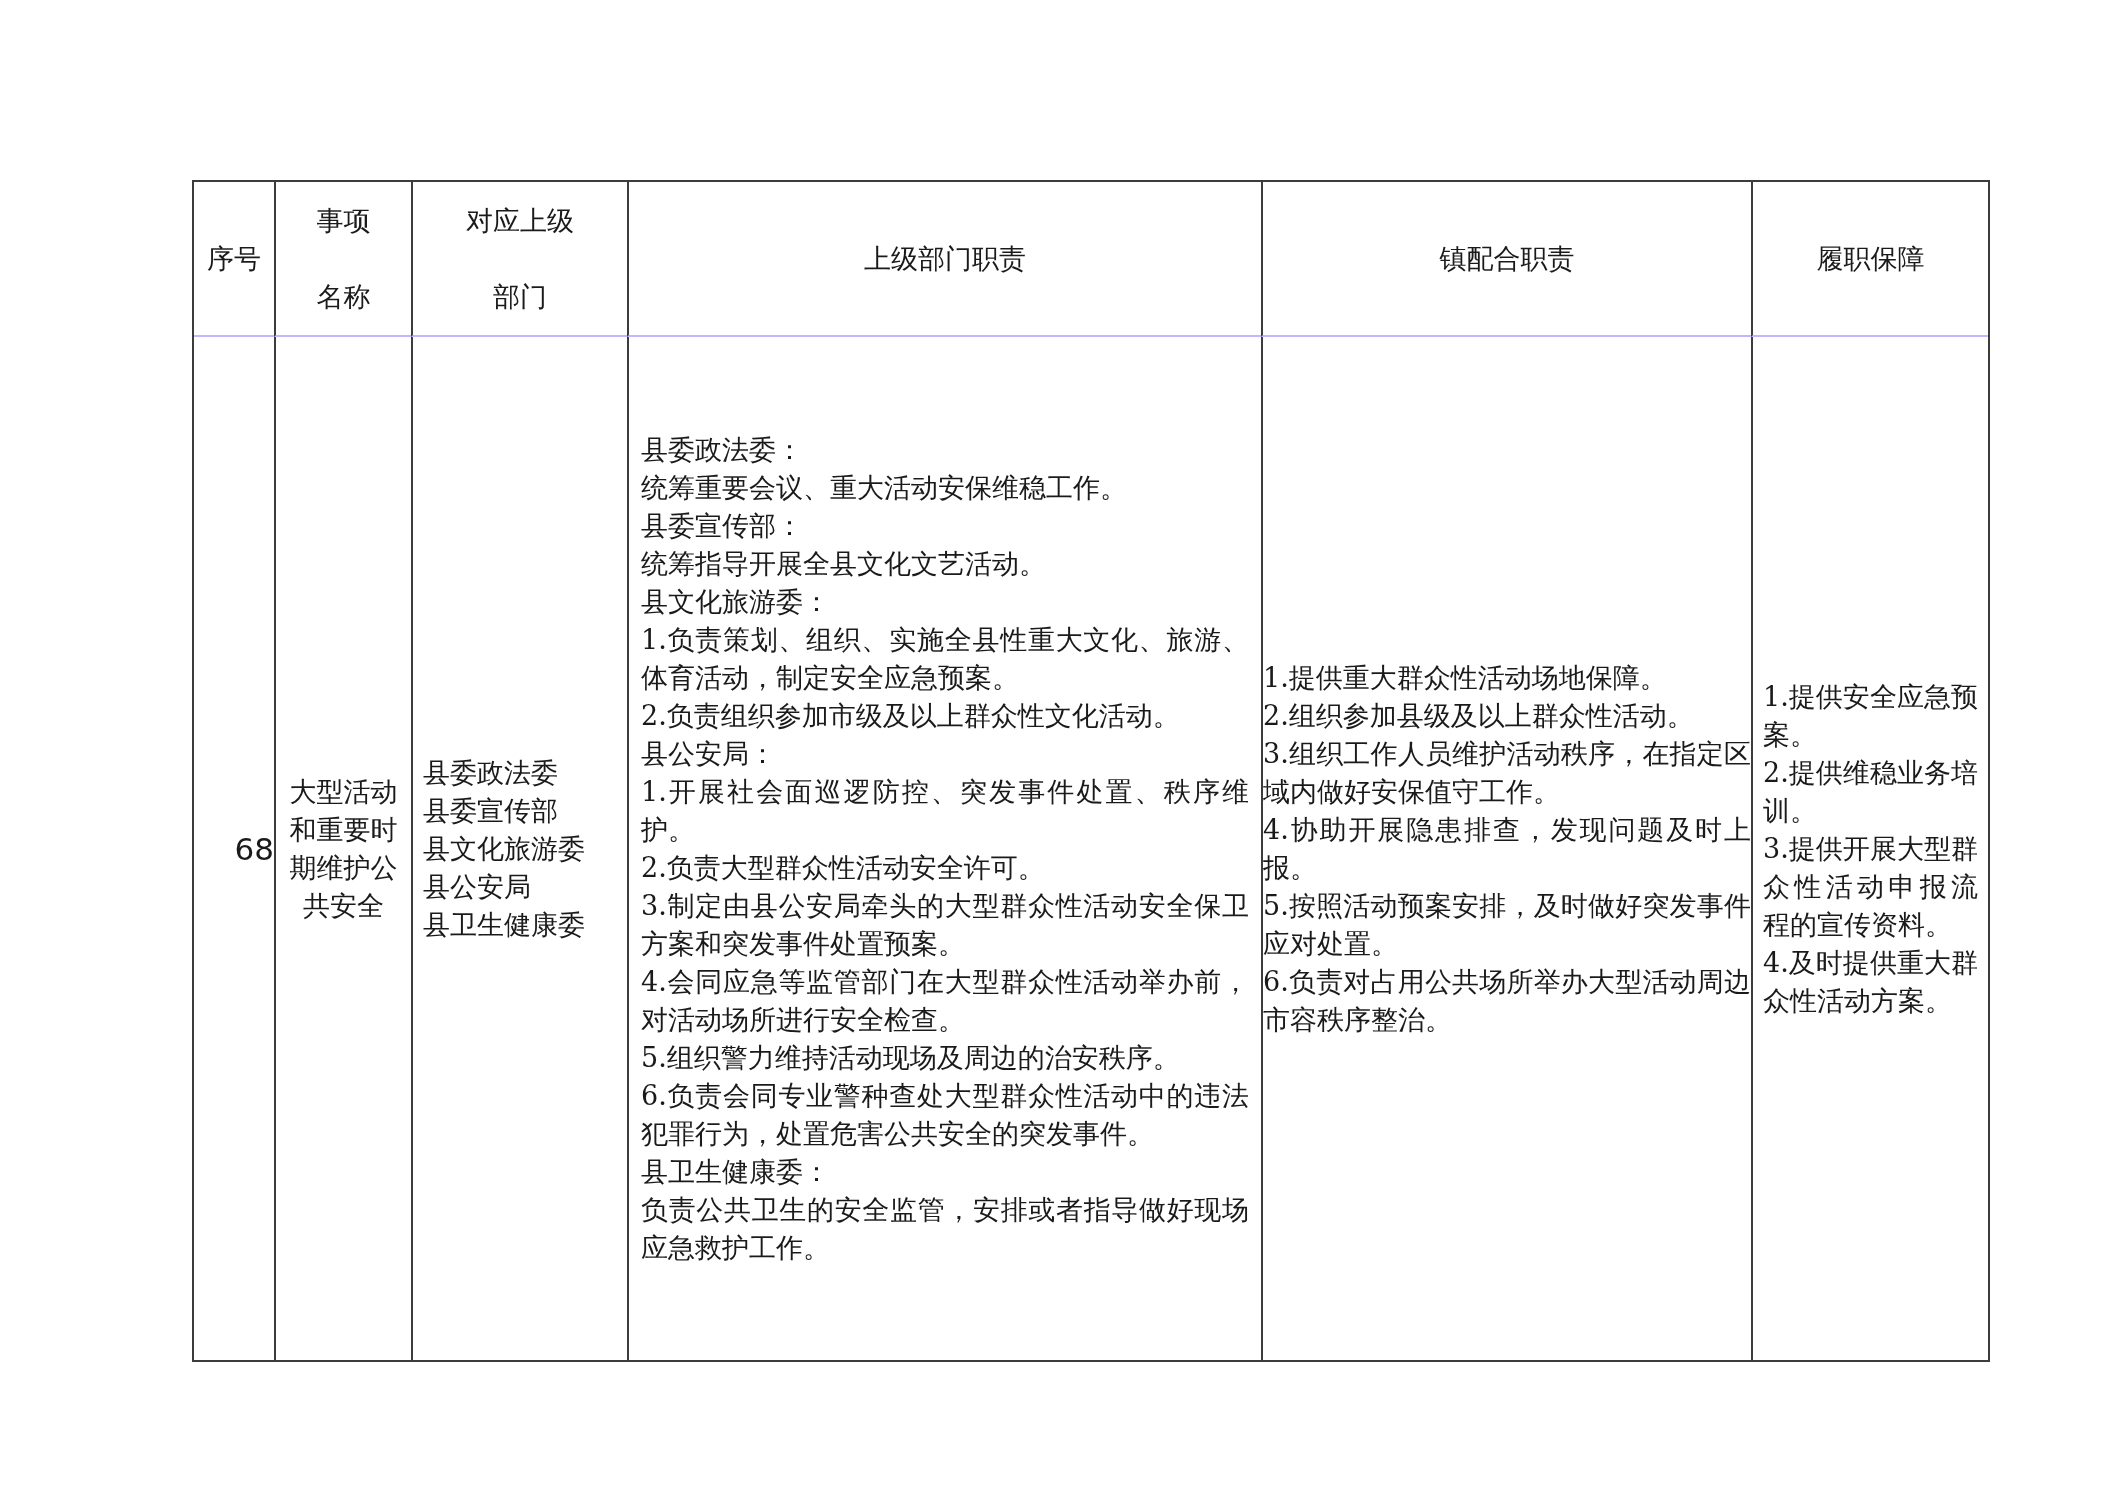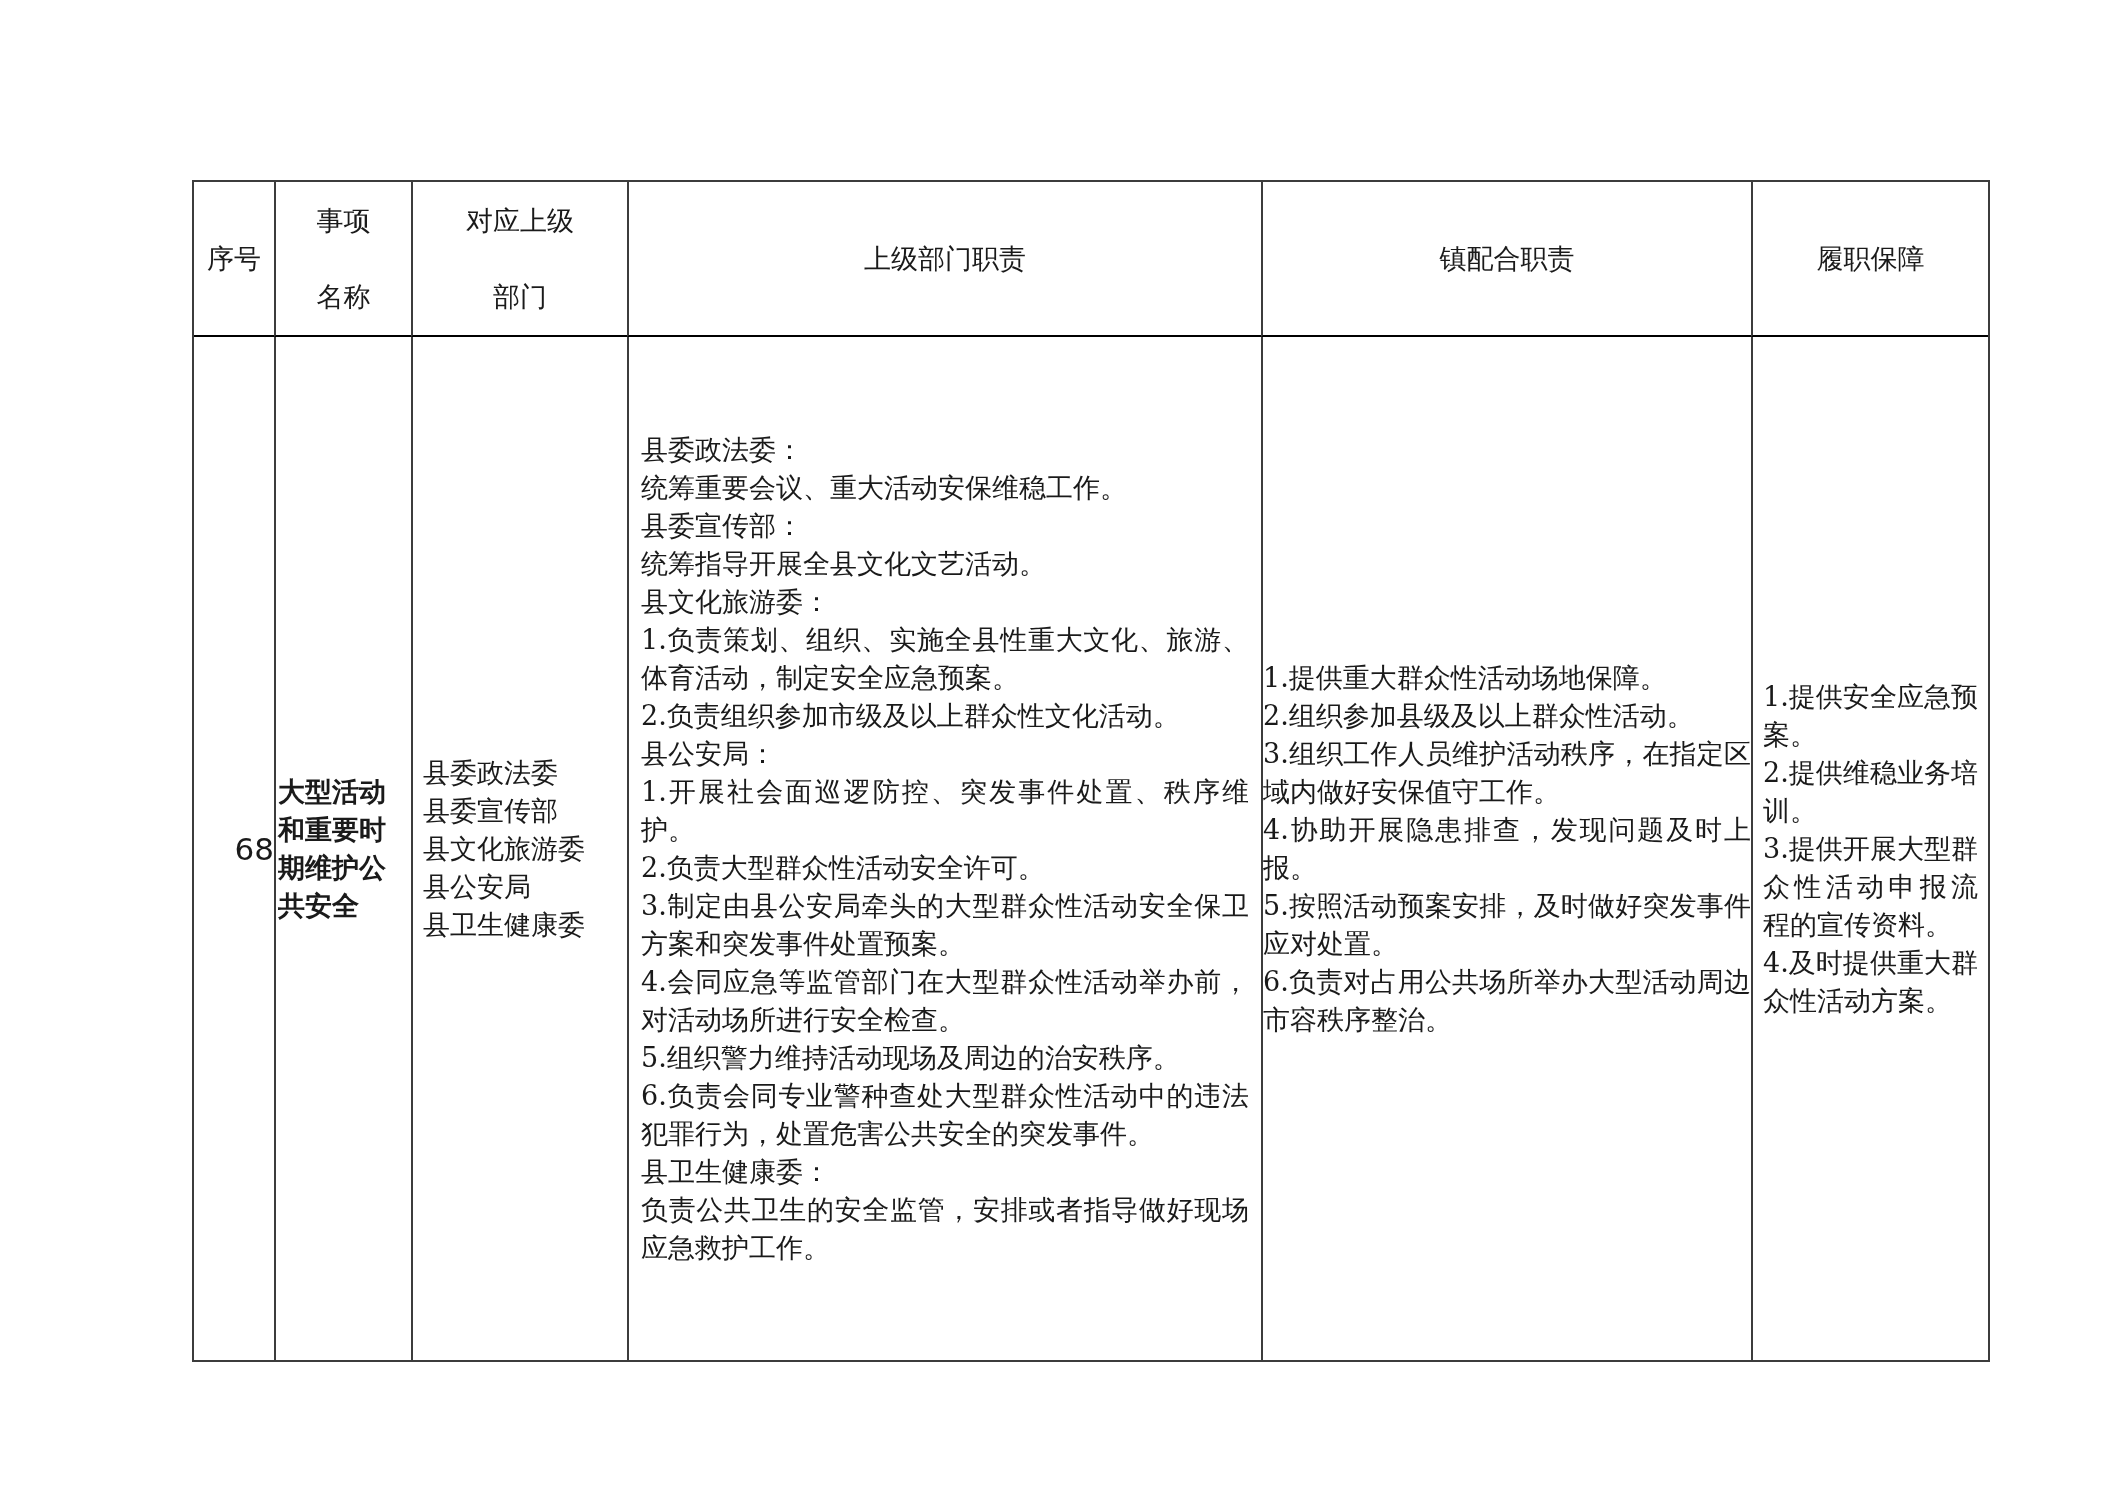--- a/index.html
+++ b/index.html
@@ -29,34 +29,34 @@
     border-left:2px solid #3c3c3c;
     display:flex;
     flex-direction:column;
     justify-content:center;
     font-size:27px;
     line-height:38px;
     overflow:hidden;
   }
   .cell.first { border-left:none; }
   .hcell {
-    border-bottom:2px solid #000000;
+    border-bottom:2px solid #c4b5fd;
     align-items:center;
     text-align:center;
   }
   .hline { line-height:76px; white-space:nowrap; }
   .bcell .para, .bcell .line, .bcell .wrap {
     word-break:break-all;
   }
   .serial-cell { align-items:flex-end; }
   .serial-number {
     font-family:"DejaVu Sans","Liberation Sans",sans-serif;
     font-size:31px;
   }
-  .itemname-cell { padding:0 2px; text-align:left;font-weight:bold; }
+  .itemname-cell { padding:0 2px; text-align:center; }
   .deptlist-cell { padding:0 10px; text-align:left; }
   .duties-cell   { padding:16px 12px; text-align:justify; }
   .townduty-cell { padding:0 0; text-align:justify; }
   .guarantee-cell{ padding:8px 10px; text-align:justify; }
 </style>
 </head>
 <body>
 
 <div class="page">
   <div class="doc-table">

